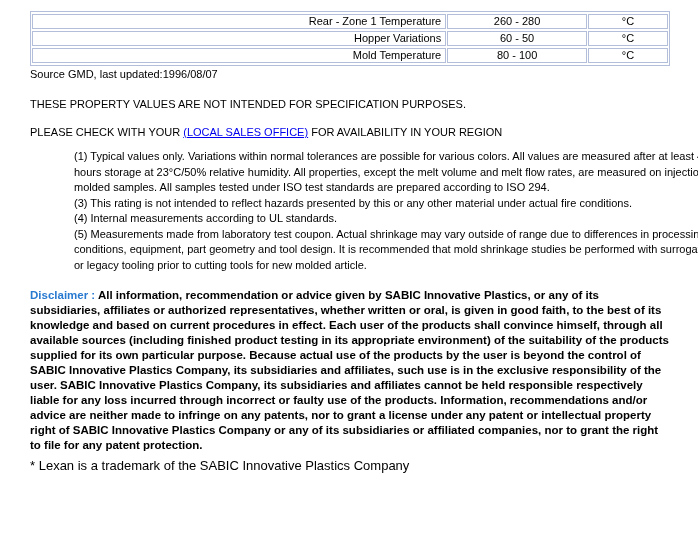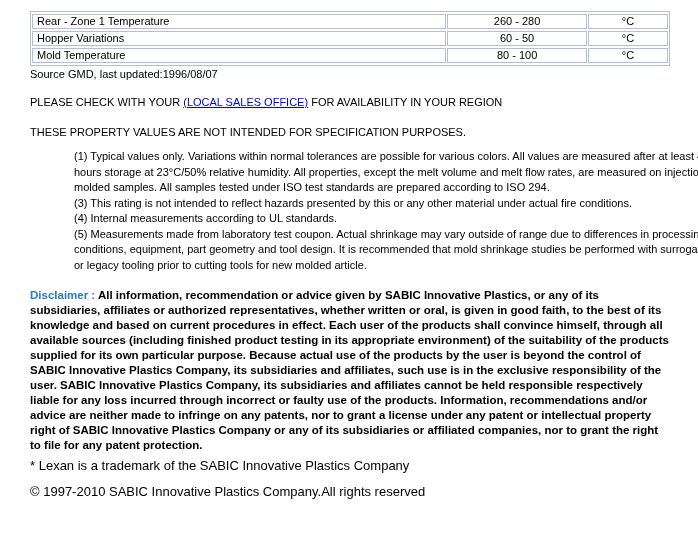--- a/index.html
+++ b/index.html
@@ -23,21 +23,21 @@
   }
   table.prop-table td {
     border: 1px solid #b3bedb;
     background: #ffffff;
     height: 14px;
     padding: 0 4px;
     line-height: 13px;
     overflow: hidden;
     white-space: nowrap;
   }
-  td.col-prop { width: 409px; text-align: left; }
+  td.col-prop { width: 409px; text-align: right; }
   td.col-val  { width: 138px; text-align: center; }
   td.col-unit { width: 79px;  text-align: center; }
 
   .source-note {
     width: 640px;
     margin-top: 2px;
     font-size: 11px;
     line-height: 13px;
     text-align: left;
   }
@@ -97,30 +97,29 @@
       <tr>
         <td class="col-prop">Mold Temperature</td>
         <td class="col-val">80 - 100</td>
         <td class="col-unit">°C</td>
       </tr>
     </tbody>
   </table>
 
   <div class="source-note">Source GMD, last updated:1996/08/07</div>
 
+  <p class="stmt stmt-spec">THESE PROPERTY VALUES ARE NOT INTENDED FOR SPECIFICATION PURPOSES.</p>
+
   <p class="stmt stmt-avail"><span>PLEASE CHECK WITH YOUR </span><a class="link" href="#">(LOCAL SALES OFFICE)</a><span> FOR AVAILABILITY IN YOUR REGION</span></p>
-
-  <p class="stmt stmt-spec">THESE PROPERTY VALUES ARE NOT INTENDED FOR SPECIFICATION PURPOSES.</p>
 
   <div class="notes">
     <p>(1) Typical values only. Variations within normal tolerances are possible for various colors. All values are measured after at least 48 hours storage at 23°C/50% relative humidity. All properties, except the melt volume and melt flow rates, are measured on injection molded samples. All samples tested under ISO test standards are prepared according to ISO 294.</p>
     <p>(3) This rating is not intended to reflect hazards presented by this or any other material under actual fire conditions.</p>
     <p>(4) Internal measurements according to UL standards.</p>
     <p>(5) Measurements made from laboratory test coupon. Actual shrinkage may vary outside of range due to differences in processing conditions, equipment, part geometry and tool design. It is recommended that mold shrinkage studies be performed with surrogate or legacy tooling prior to cutting tools for new molded article.</p>
   </div>
 
   <p class="disclaimer"><span class="dlabel">Disclaimer :</span> <span>All information, recommendation or advice given by SABIC Innovative Plastics, or any of its subsidiaries, affiliates or authorized representatives, whether written or oral, is given in good faith, to the best of its knowledge and based on current procedures in effect. Each user of the products shall convince himself, through all available sources (including finished product testing in its appropriate environment) of the suitability of the products supplied for its own particular purpose. Because actual use of the products by the user is beyond the control of SABIC Innovative Plastics Company, its subsidiaries and affiliates, such use is in the exclusive responsibility of the user. SABIC Innovative Plastics Company, its subsidiaries and affiliates cannot be held responsible respectively liable for any loss incurred through incorrect or faulty use of the products. Information, recommendations and/or advice are neither made to infringe on any patents, nor to grant a license under any patent or intellectual property right of SABIC Innovative Plastics Company or any of its subsidiaries or affiliated companies, nor to grant the right to file for any patent protection.</span></p>
 
   <p class="foot foot-trademark">* Lexan is a trademark of the SABIC Innovative Plastics Company</p>
 
-  <p class="foot foot-copyright">© 1997-2010 SABIC Innovative Plastics Company.All rights reserved</p>
 
 </div>
 
 </body></html>

